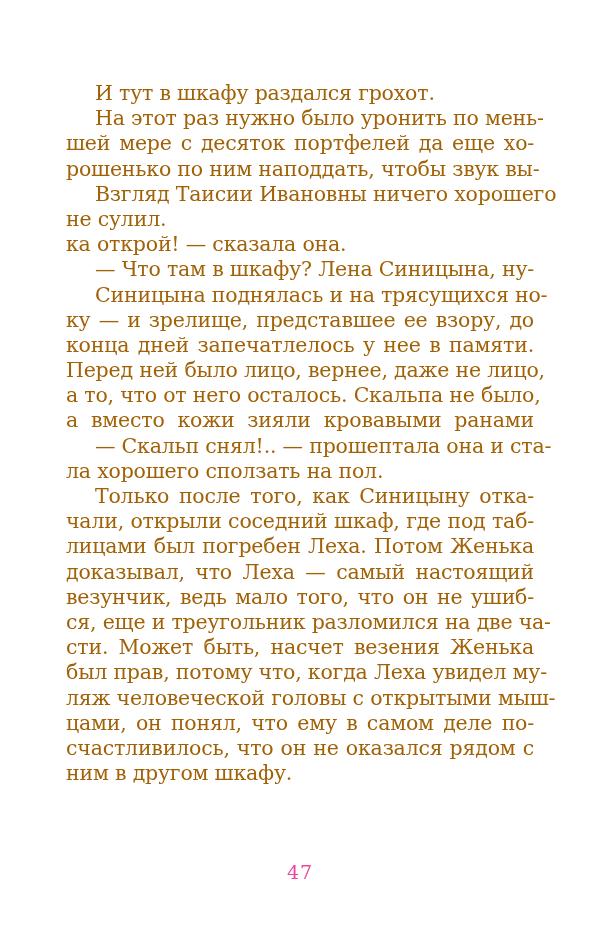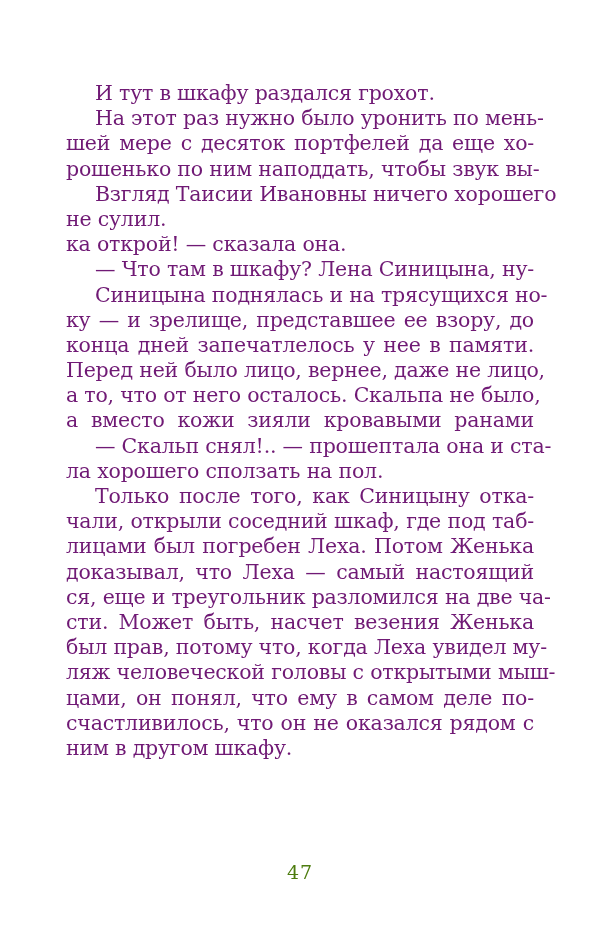--- a/index.html
+++ b/index.html
@@ -5,40 +5,40 @@
   html, body { margin: 0; padding: 0; background: #ffffff; }
   body { width: 600px; height: 938px; position: relative; overflow: hidden; }
   .page {
     position: absolute;
     left: 66px;
     top: 81px;
     width: 468px;
     font-family: "DejaVu Serif", "Liberation Serif", serif;
     font-size: 20.5px;
     line-height: 25.2px;
-    color: #701a75;
+    color: #a16207;
   }
   .line {
     display: block;
     white-space: nowrap;
     text-align: justify;
     text-align-last: justify;
     height: 25.2px;
     letter-spacing: -0.2px;
   }
   .line.indent { padding-left: 29px; }
   .line.last { text-align-last: left; }
   .page-number {
     position: absolute;
     left: 0; right: 0;
     top: 861px;
     text-align: center;
     font-family: "DejaVu Serif", "Liberation Serif", serif;
     font-size: 19px;
-    color: #4d7c0f;
+    color: #ec4899;
     letter-spacing: 1px;
   }
 </style>
 </head>
 <body>
 
 <div class="page">
 
   <div>
     <span class="line indent last">И тут в шкафу раздался грохот.</span>
@@ -72,20 +72,21 @@
   <div>
     <span class="line indent">— Скальп снял!.. — прошептала она и ста-</span>
     <span class="line last">ла хорошего сползать на пол.</span>
   </div>
 
   <div>
     <span class="line indent">Только после того, как Синицыну отка-</span>
     <span class="line">чали, открыли соседний шкаф, где под таб-</span>
     <span class="line">лицами был погребен Леха. Потом Женька</span>
     <span class="line">доказывал, что Леха — самый настоящий</span>
+    <span class="line">везунчик, ведь мало того, что он не ушиб-</span>
     <span class="line">ся, еще и треугольник разломился на две ча-</span>
     <span class="line">сти. Может быть, насчет везения Женька</span>
     <span class="line">был прав, потому что, когда Леха увидел му-</span>
     <span class="line">ляж человеческой головы с открытыми мыш-</span>
     <span class="line">цами, он понял, что ему в самом деле по-</span>
     <span class="line">счастливилось, что он не оказался рядом с</span>
     <span class="line last">ним в другом шкафу.</span>
   </div>
 </div>
 

